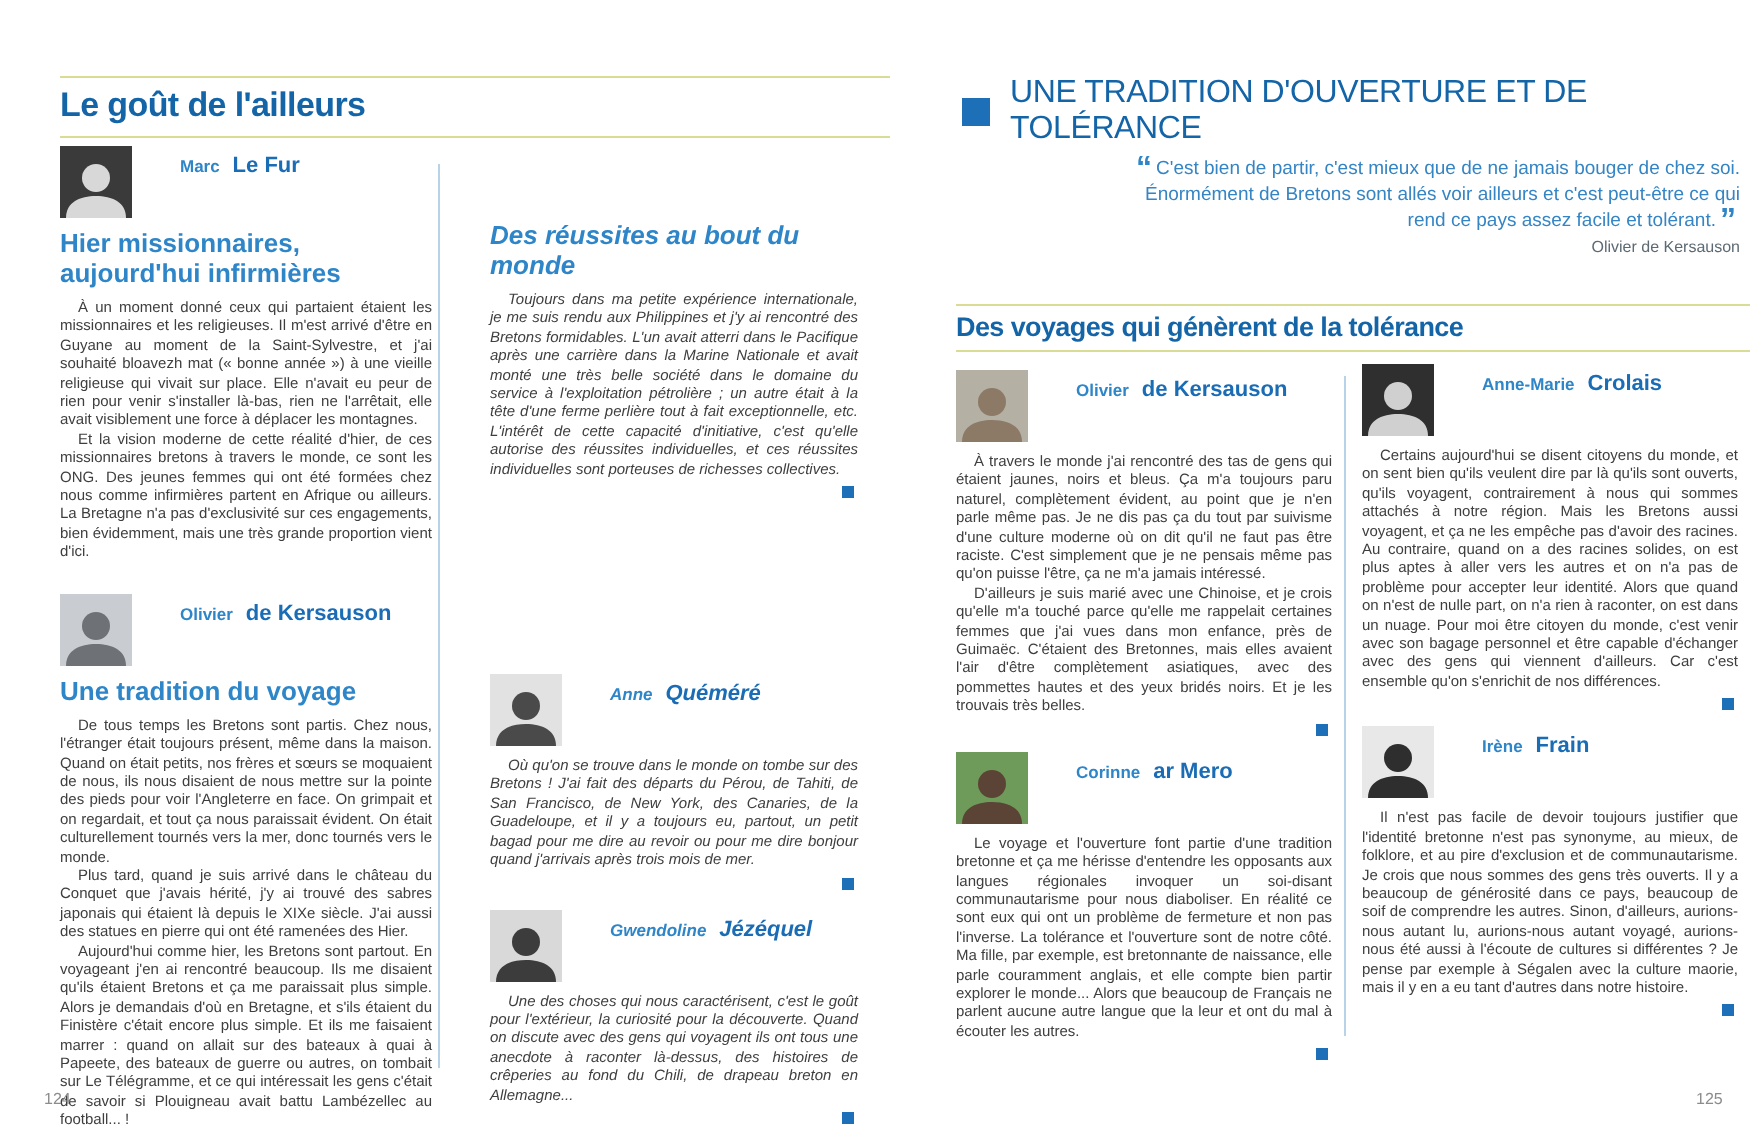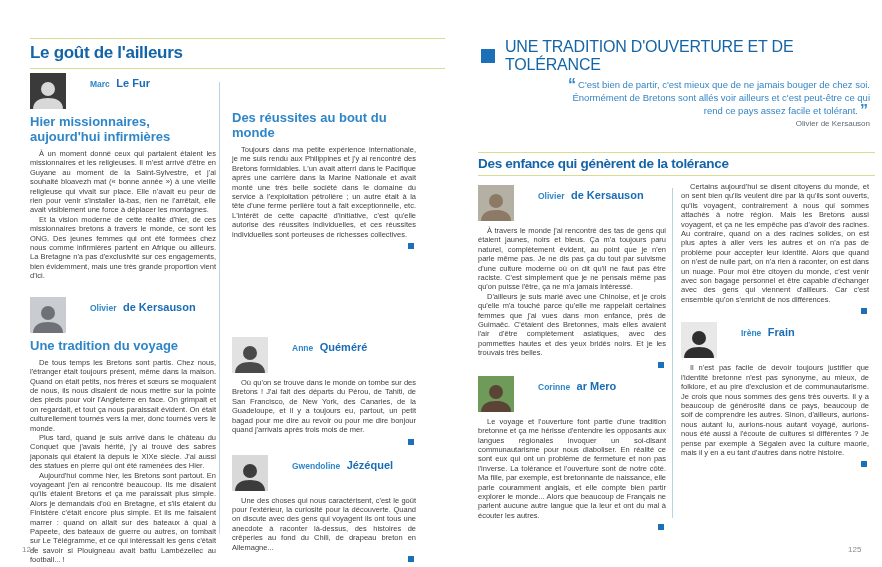--- a/index.html
+++ b/index.html
@@ -119,21 +119,21 @@
       <h3 class="col-heading">Une tradition du voyage</h3>
       <div class="body">
         <p>De tous temps les Bretons sont partis. Chez nous, l'étranger était toujours présent, même dans la maison. Quand on était petits, nos frères et sœurs se moquaient de nous, ils nous disaient de nous mettre sur la pointe des pieds pour voir l'Angleterre en face. On grimpait et on regardait, et tout ça nous paraissait évident. On était culturellement tournés vers la mer, donc tournés vers le monde.</p>
         <p>Plus tard, quand je suis arrivé dans le château du Conquet que j'avais hérité, j'y ai trouvé des sabres japonais qui étaient là depuis le XIXe siècle. J'ai aussi des statues en pierre qui ont été ramenées des Hier.</p>
         <p>Aujourd'hui comme hier, les Bretons sont partout. En voyageant j'en ai rencontré beaucoup. Ils me disaient qu'ils étaient Bretons et ça me paraissait plus simple. Alors je demandais d'où en Bretagne, et s'ils étaient du Finistère c'était encore plus simple. Et ils me faisaient marrer : quand on allait sur des bateaux à quai à Papeete, des bateaux de guerre ou autres, on tombait sur Le Télégramme, et ce qui intéressait les gens c'était de savoir si Plouigneau avait battu Lambézellec au football... !</p>
       </div>
       <div class="endmark"></div>
     </section>
   </div>
 
-  <div class="column" style="left:232px; top:108px; width:184px;">
+  <div class="column" style="left:245px; top:108px; width:184px;font-style:italic;">
 
     <section class="article">
       <h3 class="col-heading">Des réussites au bout du monde</h3>
       <div class="body">
         <p>Toujours dans ma petite expérience internationale, je me suis rendu aux Philippines et j'y ai rencontré des Bretons formidables. L'un avait atterri dans le Pacifique après une carrière dans la Marine Nationale et avait monté une très belle société dans le domaine du service à l'exploitation pétrolière ; un autre était à la tête d'une ferme perlière tout à fait exceptionnelle, etc. L'intérêt de cette capacité d'initiative, c'est qu'elle autorise des réussites individuelles, et ces réussites individuelles sont porteuses de richesses collectives.</p>
       </div>
       <div class="endmark"></div>
     </section>
 
     <section class="article" style="margin-top:88px;">
@@ -185,21 +185,21 @@
   </div>
 
   <div class="quote-block" style="left:552px; top:78px; width:318px;">
     <div class="quote-text">
       <span class="qmark">“</span><span>C'est bien de partir, c'est mieux que de ne jamais bouger de chez soi. Énormément de Bretons sont allés voir ailleurs et c'est peut-être ce qui rend ce pays assez facile et tolérant.</span><span class="qmark">”</span>
     </div>
     <div class="quote-attr">Olivier de Kersauson</div>
   </div>
 
   <div class="rule-block" style="position:absolute; left:478px; top:152px; width:397px;">
-    <h2 class="rp-section-title">Des enfance qui génèrent de la tolérance</h2>
+    <h2 class="rp-section-title">Des voyages qui génèrent de la tolérance</h2>
   </div>
 
   <div class="divider" style="left:672px; top:188px; height:330px;"></div>
 
   <div class="column" style="left:478px; top:185px; width:188px;">
 
     <section class="article">
       <div class="author-row">
         <div class="photo ph-olivier-r">
           <svg viewBox="0 0 34 30">
@@ -235,20 +235,32 @@
       <div class="body">
         <p>Le voyage et l'ouverture font partie d'une tradition bretonne et ça me hérisse d'entendre les opposants aux langues régionales invoquer un soi-disant communautarisme pour nous diaboliser. En réalité ce sont eux qui ont un problème de fermeture et non pas l'inverse. La tolérance et l'ouverture sont de notre côté. Ma fille, par exemple, est bretonnante de naissance, elle parle couramment anglais, et elle compte bien partir explorer le monde... Alors que beaucoup de Français ne parlent aucune autre langue que la leur et ont du mal à écouter les autres.</p>
       </div>
       <div class="endmark"></div>
     </section>
   </div>
 
   <div class="column" style="left:681px; top:182px; width:188px;">
 
     <section class="article">
+      <div class="author-row">
+        <div class="photo ph-anne-marie">
+          <svg viewBox="0 0 34 30">
+            <circle cx="17" cy="10" r="7" fill="currentColor"></circle>
+            <path d="M2 30c0-8 7-11 15-11s15 3 15 11z" fill="currentColor"></path>
+          </svg>
+        </div>
+        <div class="author-name">
+          <span class="fname">Anne-Marie</span>
+          <span class="lname">Crolais</span>
+        </div>
+      </div>
       <div class="body">
         <p>Certains aujourd'hui se disent citoyens du monde, et on sent bien qu'ils veulent dire par là qu'ils sont ouverts, qu'ils voyagent, contrairement à nous qui sommes attachés à notre région. Mais les Bretons aussi voyagent, et ça ne les empêche pas d'avoir des racines. Au contraire, quand on a des racines solides, on est plus aptes à aller vers les autres et on n'a pas de problème pour accepter leur identité. Alors que quand on n'est de nulle part, on n'a rien à raconter, on est dans un nuage. Pour moi être citoyen du monde, c'est venir avec son bagage personnel et être capable d'échanger avec des gens qui viennent d'ailleurs. Car c'est ensemble qu'on s'enrichit de nos différences.</p>
       </div>
       <div class="endmark"></div>
     </section>
 
     <section class="article" style="margin-top:8px;">
       <div class="author-row">
         <div class="photo ph-irene">
           <svg viewBox="0 0 34 30">

